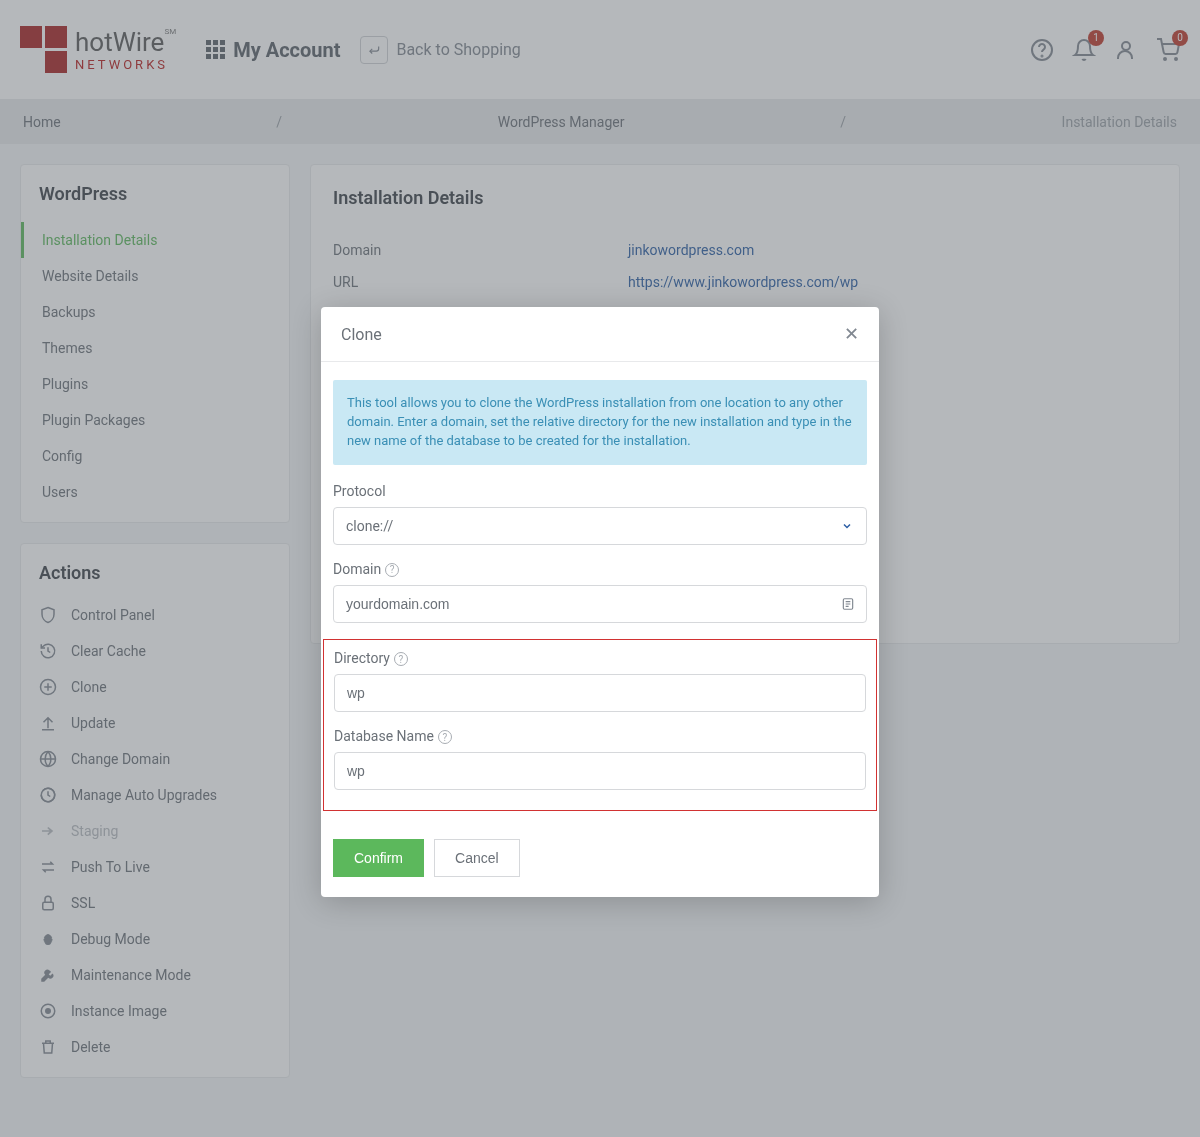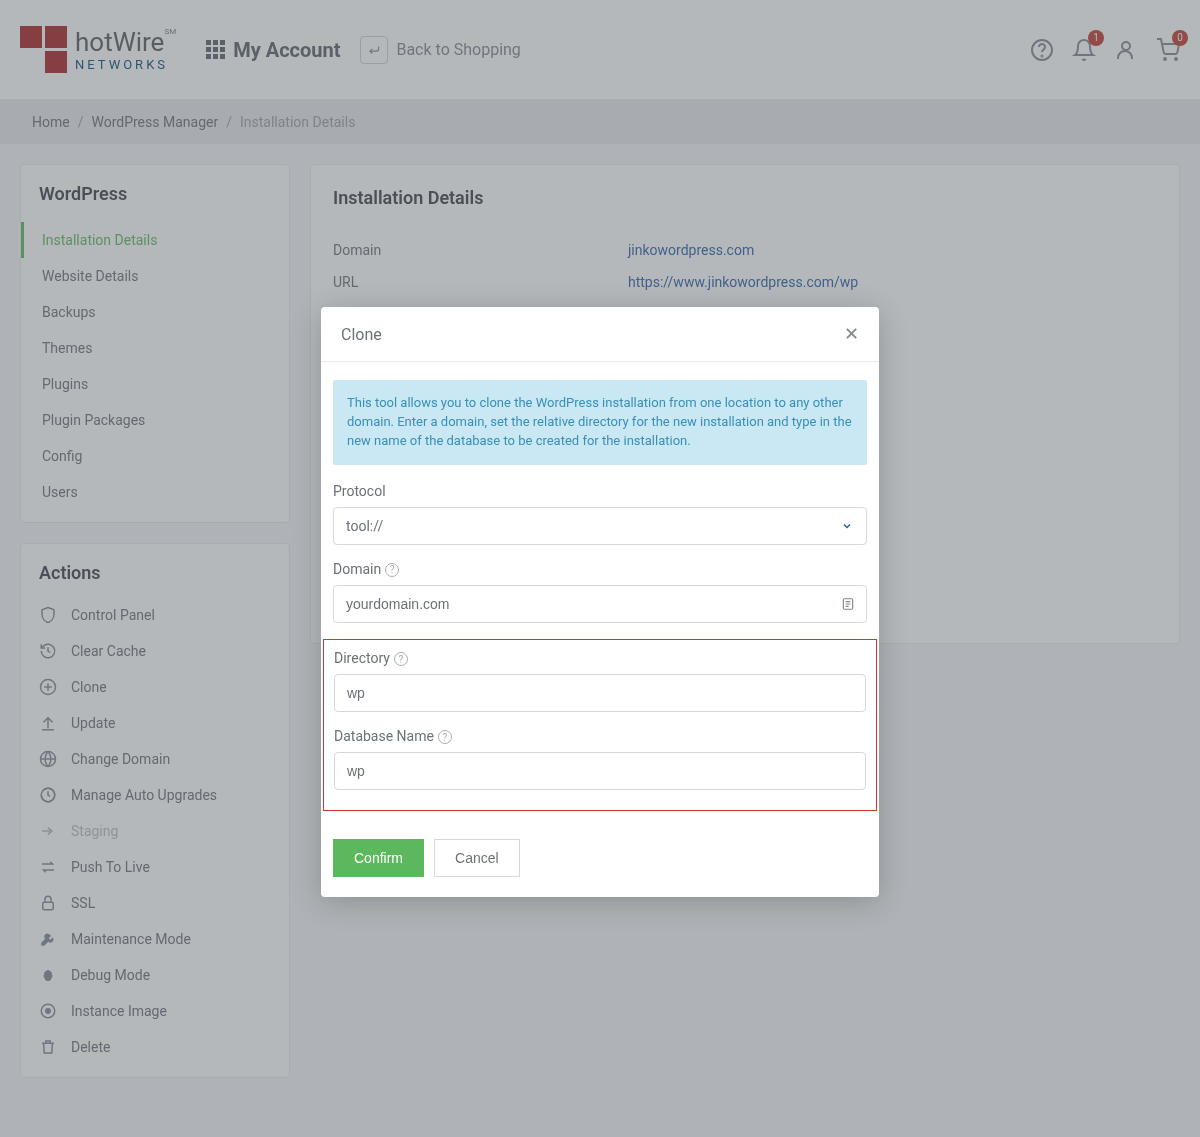--- a/index.html
+++ b/index.html
@@ -4,35 +4,35 @@
 <style>
   * { box-sizing: border-box; margin: 0; padding: 0; }
   body { font-family: -apple-system, BlinkMacSystemFont, "Segoe UI", Roboto, Arial, sans-serif; background: #f5f6f7; color: #5a6169; font-size: 14px; width: 1200px; height: 1137px; position: relative; overflow: hidden; }
   
   .header { background: #fff; height: 100px; display: flex; align-items: center; padding: 8px 20px; border-bottom: 1px solid #e8e9eb; }
   .logo { display: flex; align-items: center; gap: 8px; }
   .logo-squares { display: grid; grid-template: 22px 22px / 22px 22px; gap: 3px; }
   .logo-sq { background: #a82222; }
   .logo-sq.empty { background: transparent; }
   .logo-text { font-size: 26px; color: #5a5a5a; }
-  .logo-sub { font-size: 13px; letter-spacing: 3px; color: #0c4a6e; }
+  .logo-sub { font-size: 13px; letter-spacing: 3px; color: #b91c1c; }
   .logo-sm { font-size: 8px; vertical-align: top; color: #7a7a7a; }
   
   .header-nav { display: flex; align-items: center; margin-left: 30px; gap: 20px; }
   .grid-icon { display: grid; grid-template: repeat(3,5px)/repeat(3,5px); gap: 2px; }
   .grid-icon span { background: #5a6169; }
   .my-account { font-weight: 700; font-size: 20px; color: #5a6169; display: flex; align-items: center; gap: 8px; }
   .back-btn { display: flex; align-items: center; gap: 8px; color: #818891; font-size: 16px; }
   .back-icon-box { border: 1px solid #cfd2d6; border-radius: 4px; width: 28px; height: 28px; display: flex; align-items: center; justify-content: center; }
   
   .header-right { margin-left: auto; display: flex; align-items: center; gap: 18px; }
   .hicon { width: 24px; height: 24px; color: #818891; position: relative; }
   .badge { position: absolute; top: -8px; right: -8px; background: #c0392b; color: #fff; font-size: 10px; border-radius: 50%; width: 16px; height: 16px; display: flex; align-items: center; justify-content: center; }
   
-  .breadcrumb { background: #e8e9eb; padding: 14px 32px; display: flex; gap: 8px; color: #6b7178; font-size: 14px; }
+  .breadcrumb { background: #e8e9eb; padding: 14px 23px; display: flex; gap: 20px; color: #6b7178; font-size: 14px; justify-content: space-between; }
   .breadcrumb a { color: #6b7178; text-decoration: none; }
   .breadcrumb .sep { color: #9aa0a6; }
   .breadcrumb .current { color: #9aa0a6; }
   
   .content { display: flex; gap: 20px; padding: 20px; }
   .sidebar { width: 270px; display: flex; flex-direction: column; gap: 20px; }
   .card { background: #fff; border: 1px solid #e8e9eb; border-radius: 4px; }
   .card-title { padding: 18px 18px 10px; font-size: 18px; font-weight: 600; color: #3d4349; }
   .nav-list { padding: 8px 0 12px; }
   .nav-item { padding: 10px 18px; color: #6b7178; cursor: pointer; border-left: 3px solid transparent; font-size: 14px; }
@@ -227,31 +227,31 @@
           </div>
         <div class="action-item">
             <svg class="aicon" viewBox="0 0 24 24" fill="none" stroke="#818891" stroke-width="2">
               <rect x="5" y="11" width="14" height="10" rx="2"></rect>
               <path d="M8 11V7a4 4 0 0 1 8 0v4"></path>
             </svg>
             <span>SSL</span>
           </div>
         <div class="action-item">
             <svg class="aicon" viewBox="0 0 24 24" fill="#818891">
-              <path d="M14 6a4 4 0 0 0-5.7 5.7L3 17v4h4l5.3-5.3A4 4 0 0 0 18 10l-3 3-2-2 3-3a4 4 0 0 0-2-2z"></path>
-            </svg>
-            <span>Maintenance Mode</span>
-          </div>
-        <div class="action-item">
-            <svg class="aicon" viewBox="0 0 24 24" fill="#818891">
               <ellipse cx="12" cy="13" rx="6" ry="7"></ellipse>
               <path d="M12 6a3 3 0 0 1 3 3H9a3 3 0 0 1 3-3z" stroke="#818891"></path>
               <path d="M4 11h3M17 11h3M4 15h3M17 15h3M6 19l2-2M18 19l-2-2" stroke="#fff" stroke-width="1.5" fill="none"></path>
             </svg>
             <span>Debug Mode</span>
+          </div>
+        <div class="action-item">
+            <svg class="aicon" viewBox="0 0 24 24" fill="#818891">
+              <path d="M14 6a4 4 0 0 0-5.7 5.7L3 17v4h4l5.3-5.3A4 4 0 0 0 18 10l-3 3-2-2 3-3a4 4 0 0 0-2-2z"></path>
+            </svg>
+            <span>Maintenance Mode</span>
           </div>
         <div class="action-item">
             <svg class="aicon" viewBox="0 0 24 24" fill="none" stroke="#818891" stroke-width="2">
               <circle cx="12" cy="12" r="9"></circle>
               <circle cx="12" cy="12" r="3" fill="#818891"></circle>
             </svg>
             <span>Instance Image</span>
           </div>
         <div class="action-item">
             <svg class="aicon" viewBox="0 0 24 24" fill="none" stroke="#818891" stroke-width="2">
@@ -287,21 +287,21 @@
   <div class="modal-header">
     <div class="modal-title">Clone</div>
     <button class="modal-close">✕</button>
   </div>
   <div class="modal-body">
     <div class="info-box">This tool allows you to clone the WordPress installation from one location to any other domain. Enter a domain, set the relative directory for the new installation and type in the new name of the database to be created for the installation.</div>
 
     <div class="form-group">
       <label class="form-label">Protocol</label>
       <div class="select-wrap">
-        <div class="form-select">tool://</div>
+        <div class="form-select">clone://</div>
         <svg class="select-caret" width="12" height="12" viewBox="0 0 24 24" fill="none" stroke="#2c5fa5" stroke-width="3">
             <path d="M6 9l6 6 6-6"></path>
           </svg>
       </div>
     </div>
 
     <div class="form-group">
       <label class="form-label"><span>Domain</span><span class="help-icon">?</span></label>
       <div class="input-wrap">
         <input class="form-input" value="yourdomain.com" style="">

